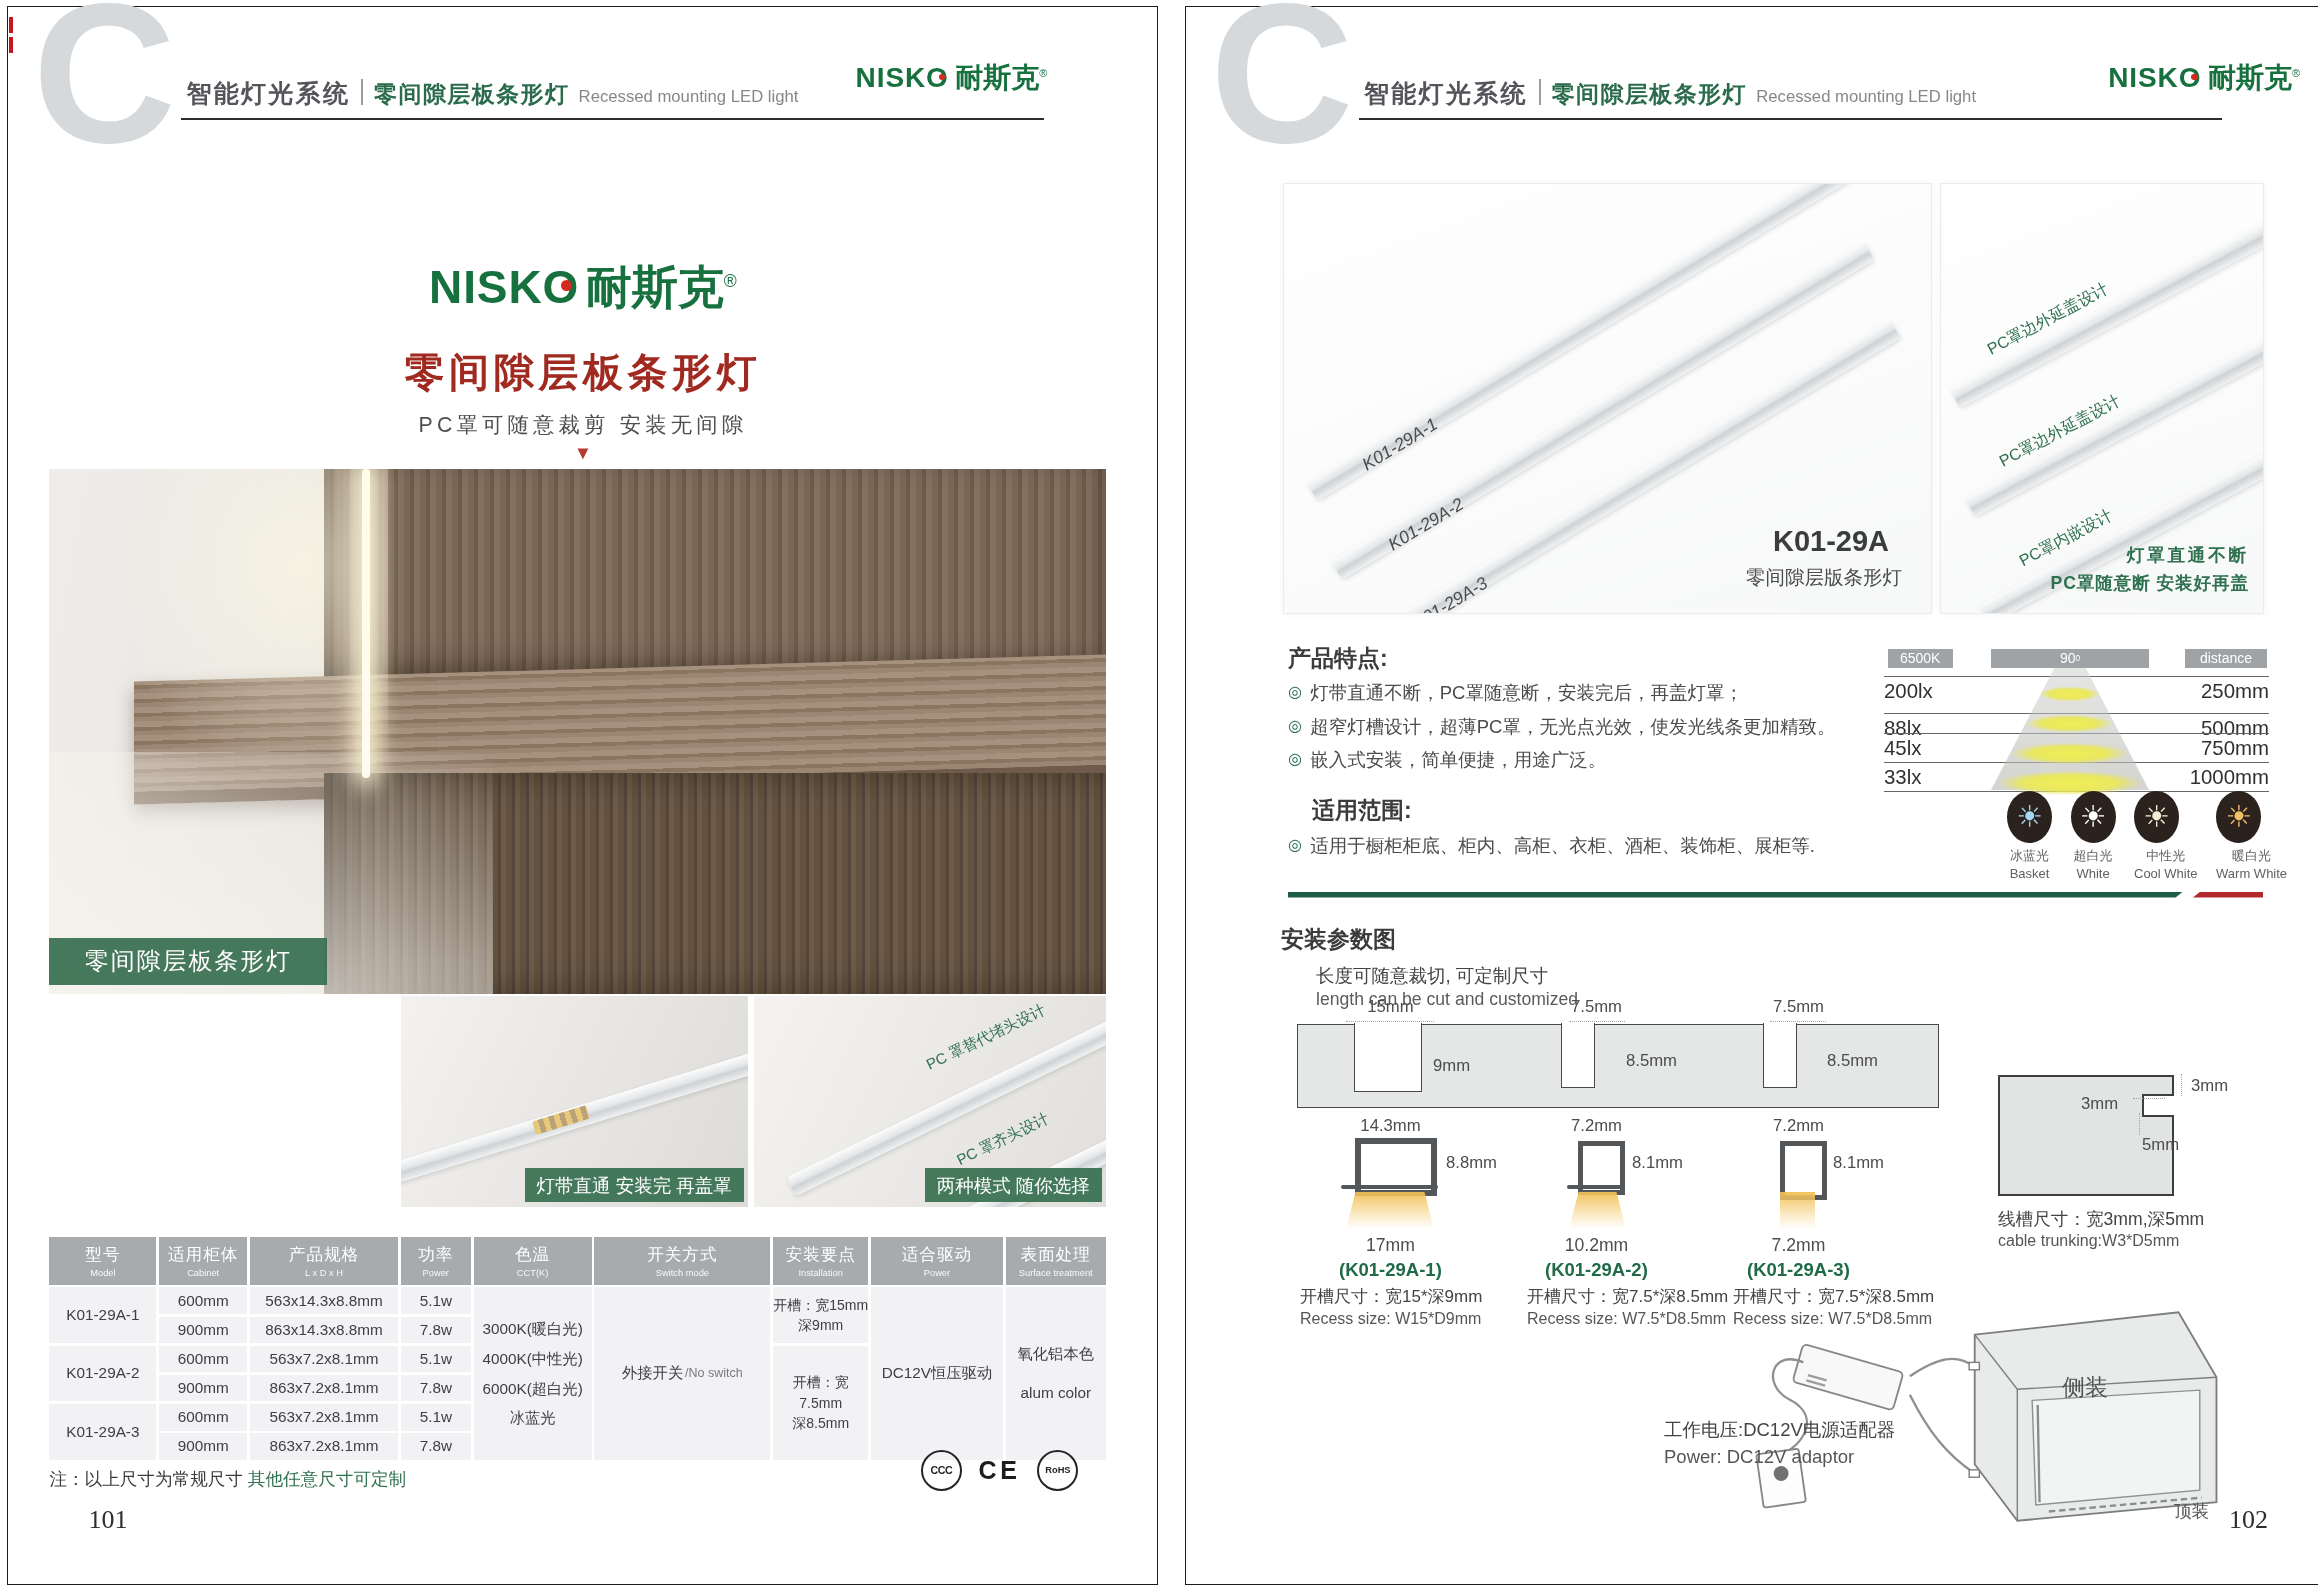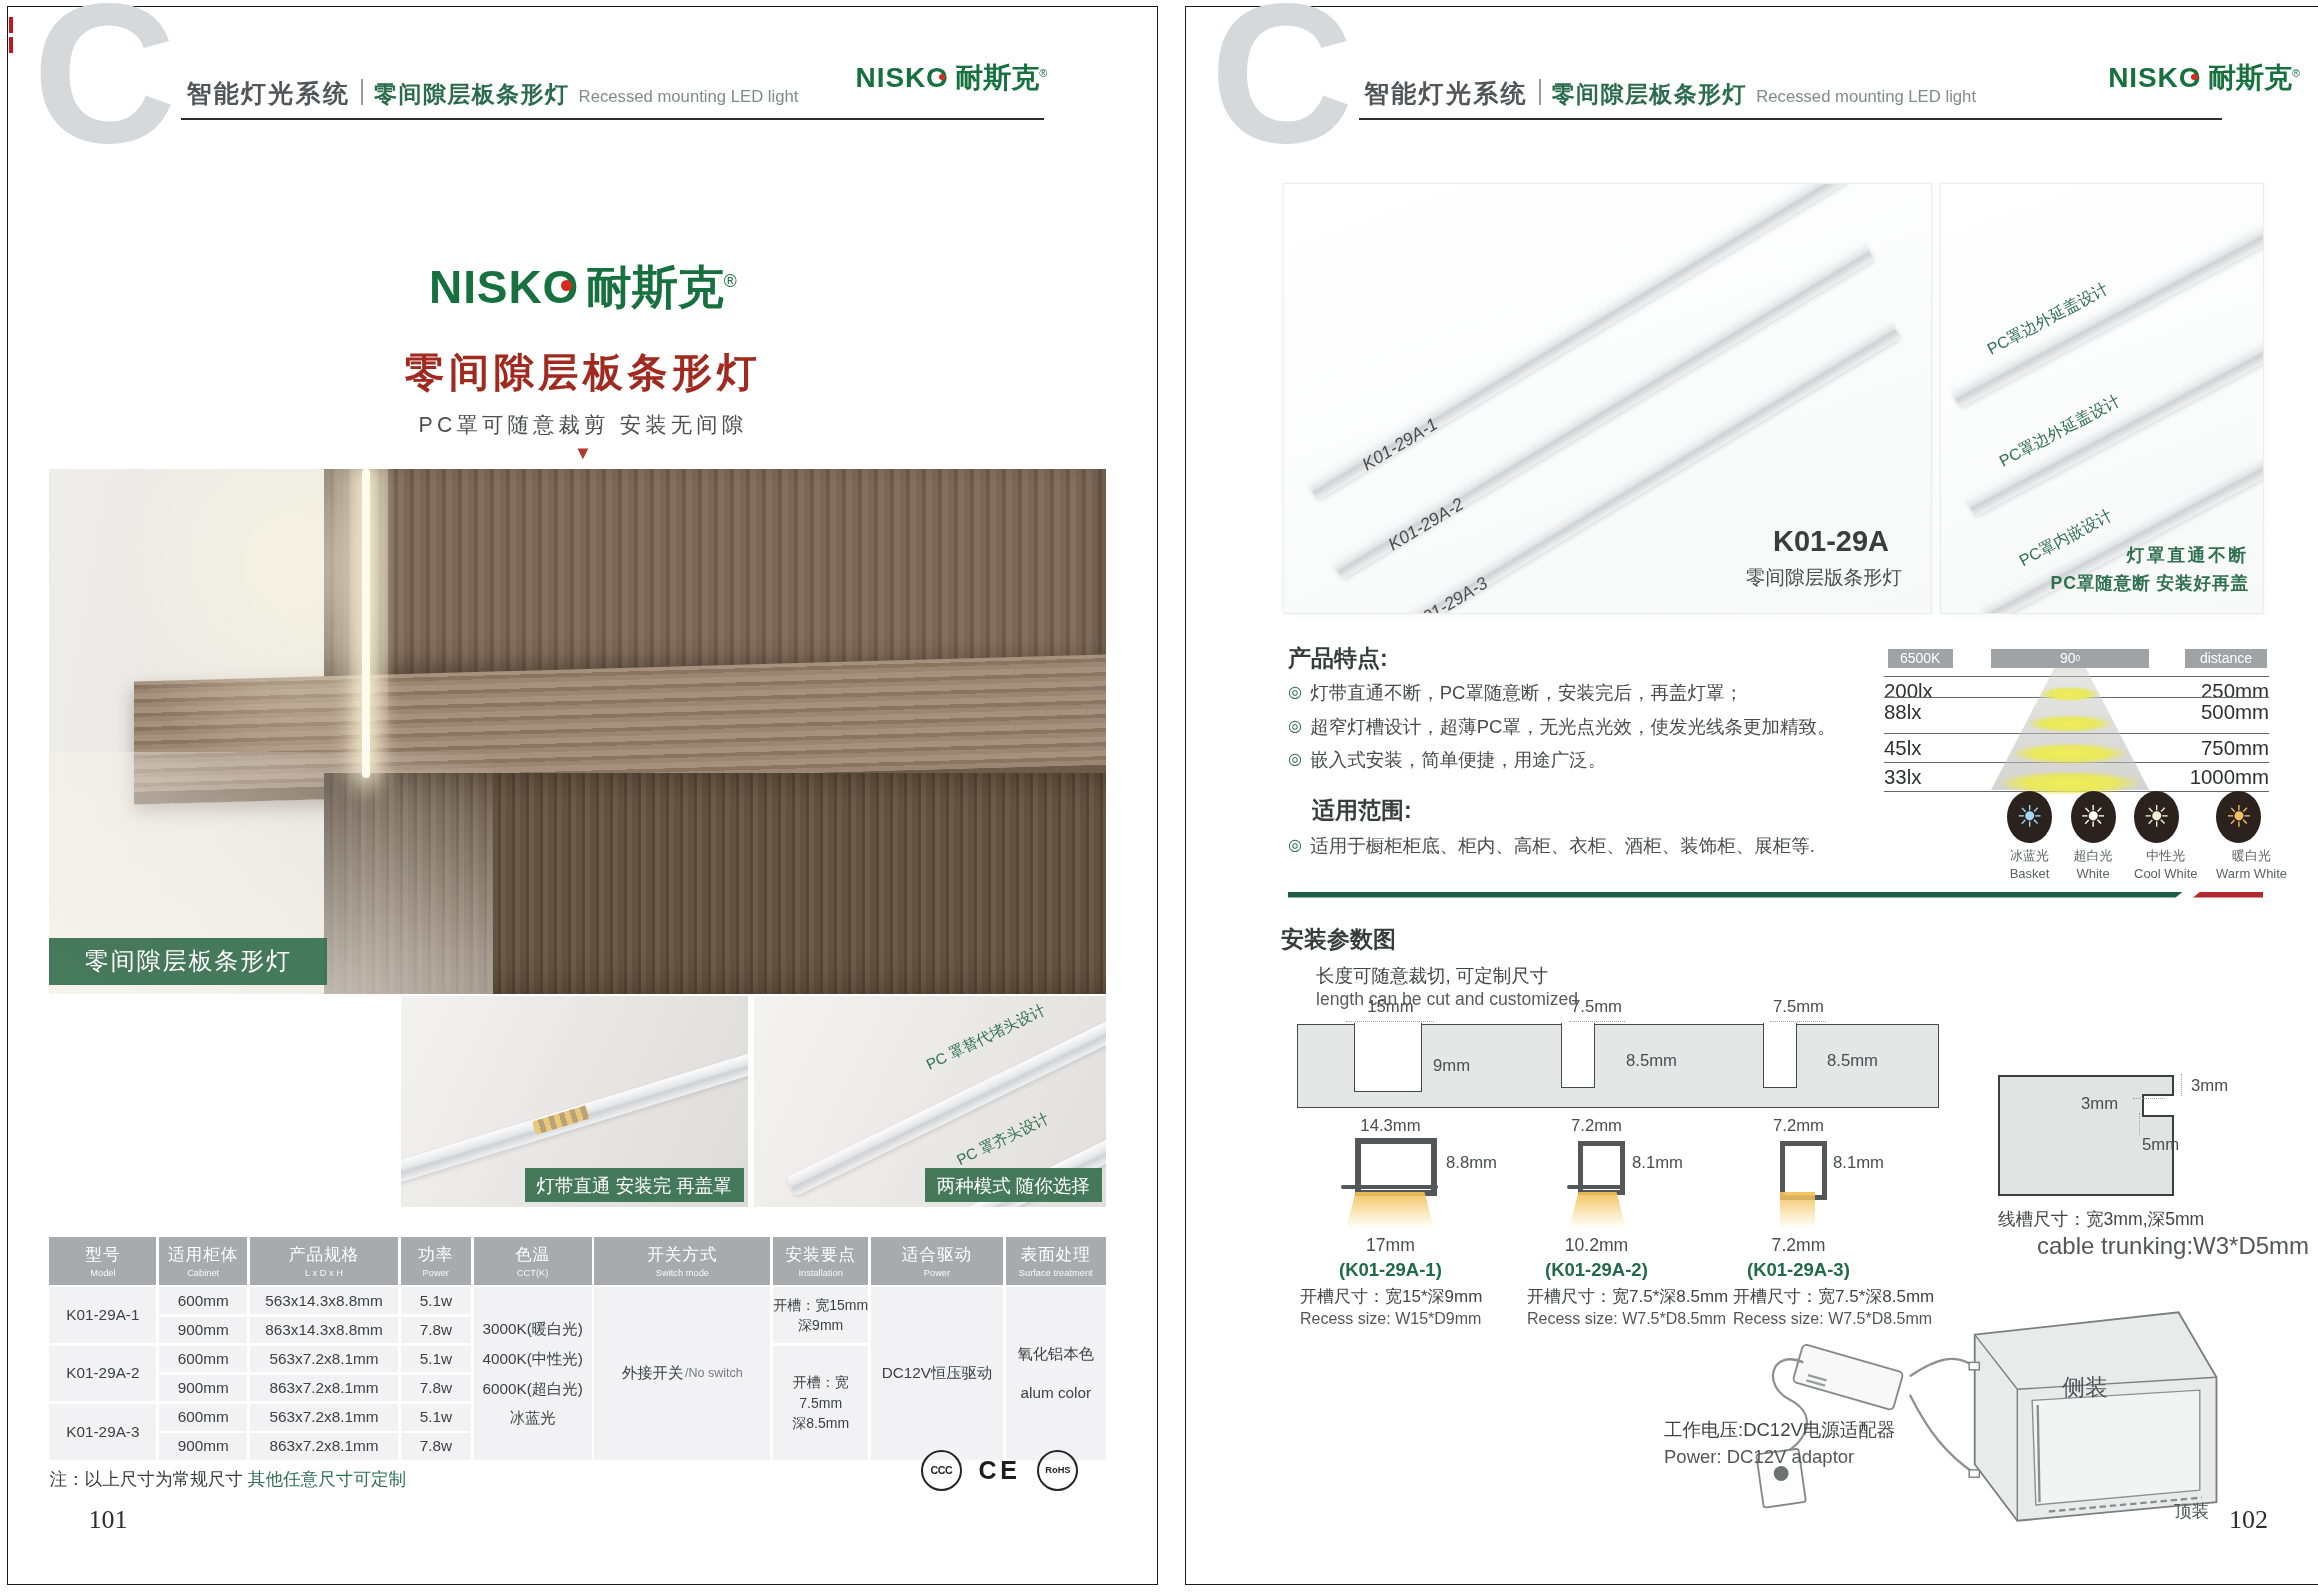--- a/index.html
+++ b/index.html
@@ -261,21 +261,21 @@
       <div class="ph-badge" style="left:3.7px;top:0;width:65px;">6500K</div>
       <div class="ph-badge" style="left:107px;top:0;width:158px;">
           <span>90</span>
           <sup style="font-size:8.3px;">0</sup>
         </div>
       <div class="ph-badge" style="left:301px;top:0;width:82px;">distance</div>
       <div class="ph-row" style="top:27px;">
           <span>200lx</span>
           <span>250mm</span>
         </div>
-      <div class="ph-row" style="top:48px;">
+      <div class="ph-row" style="top:64px;">
           <span>88lx</span>
           <span>500mm</span>
         </div>
       <div class="ph-row" style="top:84px;">
           <span>45lx</span>
           <span>750mm</span>
         </div>
       <div class="ph-row" style="top:113px;">
           <span>33lx</span>
           <span>1000mm</span>
@@ -376,21 +376,21 @@
     <div class="trunk" style="left:812px;top:1068px;width:172px;height:117px;">
       <div class="abs" style="right:-2.3px;top:17.6px;width:30px;height:18.5px;background:#fff;border:2.3px solid #3c3e40;border-right:none;"></div>
     </div>
     <div class="dim" style="left:1005px;top:1069px;">3mm</div>
     <div class="dim" style="left:895px;top:1087px;">3mm</div>
     <div class="dim" style="left:956px;top:1128px;">5mm</div>
     <div class="vdots" style="left:995px;top:1067px;height:22px;"></div>
     <div class="dots" style="left:947px;top:1091px;width:32px;"></div>
     <div class="vdots" style="left:953px;top:1106px;height:22px;"></div>
     <div class="recess" style="left:812px;top:1200px;font-size:17.6px;">线槽尺寸：宽3mm,深5mm</div>
-    <div class="recess-en" style="left:851px;top:1225px;font-size:24px;">cable trunking:W3*D5mm</div>
+    <div class="recess-en" style="left:812px;top:1225px;font-size:16px;">cable trunking:W3*D5mm</div>
 
     <svg class="abs" style="left:464px;top:1272px;" width="617" height="264" viewBox="0 0 1330 570">
       <path d="M700,120 L1140,72 L1222,212 L1222,482 L792,522 L700,400 Z" fill="#e9ebea" stroke="#7c7e80" stroke-width="4"></path>
       <path d="M700,120 L792,238 L792,522" fill="none" stroke="#7c7e80" stroke-width="3"></path>
       <path d="M792,238 L1222,212" fill="none" stroke="#7c7e80" stroke-width="3"></path>
       <path d="M824,262 L1186,240 L1186,456 L832,488 Z" fill="#f2f3f3" stroke="#8d8f91" stroke-width="3"></path>
       <line x1="836" y1="272" x2="840" y2="482" stroke="#8a8c8e" stroke-width="5"></line>
       <line x1="860" y1="502" x2="1190" y2="472" stroke="#8a8c8e" stroke-width="5" stroke-dasharray="14 8"></line>
       <g transform="translate(330,140) rotate(16)">
         <rect x="0" y="0" width="225" height="85" rx="10" fill="#f8f8f8" stroke="#85878a" stroke-width="4"></rect>

